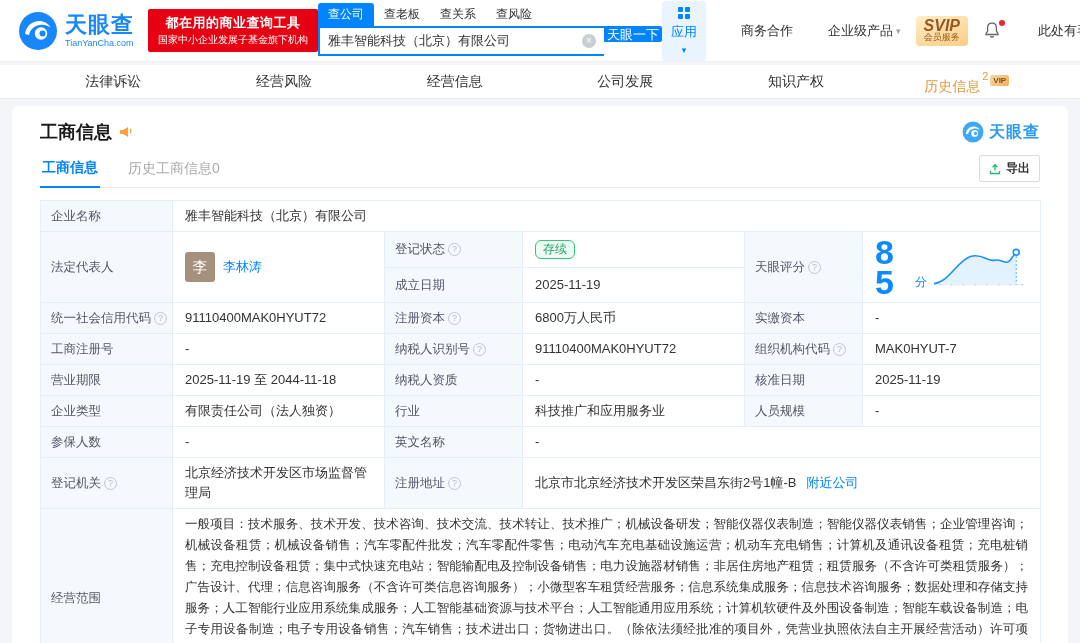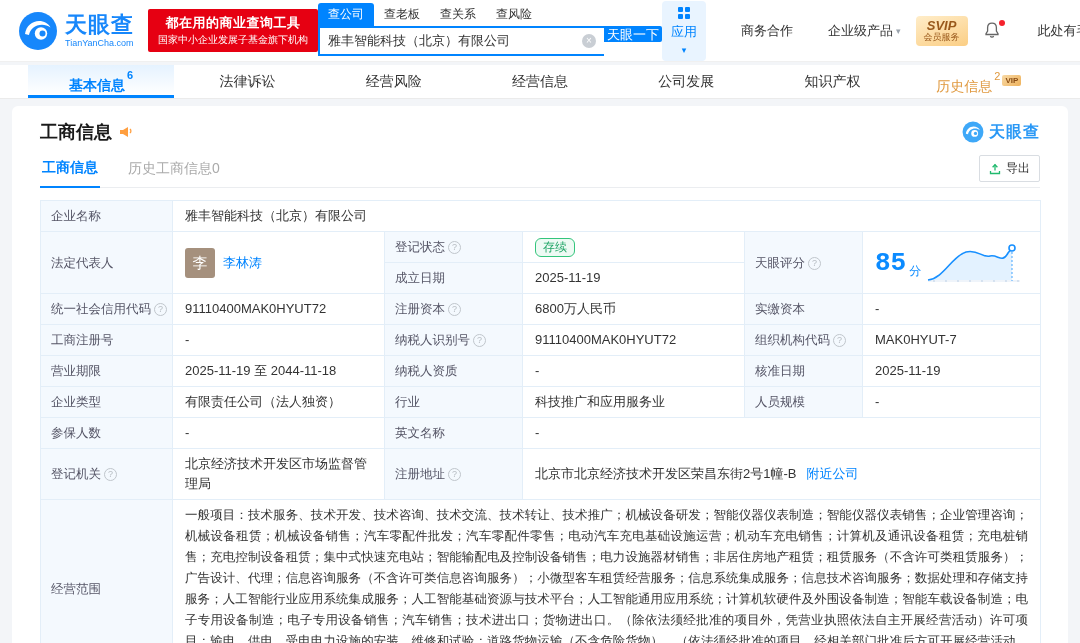--- a/index.html
+++ b/index.html
@@ -52,21 +52,21 @@
     display: flex; align-items: center; gap: 4px; background: #e9f4ff;
     color: #0084ff; padding: 6px 9px; border-radius: 4px; cursor: pointer; flex-direction: column;
   }
   .caret { font-size: 9px; color: #9aa3ad; }
   .apps .caret { color: #0084ff; }
   .menu-item { cursor: pointer; display: flex; align-items: center; gap: 3px; margin-left: 20px; }
   .svip {
     background: linear-gradient(160deg, #ffedc9, #fbce84); border-radius: 4px;
     padding: 3px 8px; text-align: center; cursor: pointer;
   }
-  .svip-1 { font-size: 13px; font-weight: bold; font-style: italic; color: #99591c; line-height: 13px; }
+  .svip-1 { font-size: 16px; font-weight: bold; font-style: italic; color: #99591c; line-height: 13px; }
   .svip-2 { font-size: 9px; color: #99591c; line-height: 11px; }
   .bell { position: relative; cursor: pointer; width: 20px; height: 20px; }
   .bell .dot { position: absolute; top: -1px; right: -2px; width: 6px; height: 6px; background: #f5222d; border-radius: 50%; }
   
   .company-nav { background: #fff; margin-top: 3px; display: flex; padding: 0 28px; height: 33px; box-shadow: 0 1px 0 #ebebeb; }
   .cn-tab { flex: 1; text-align: center; font-size: 14px; line-height: 33px; color: #333; cursor: pointer; }
   .cn-tab.active {
     color: #0084ff; font-weight: bold; line-height: 30px;
     border-bottom: 3px solid #0084ff;
     background: linear-gradient(180deg, rgba(0,132,255,.10), rgba(255,255,255,0));
@@ -88,21 +88,21 @@
   h2.title { font-size: 18px; color: #1a1a1a; font-weight: bold; }
   .watermark { display: flex; align-items: center; gap: 5px; opacity: .92; }
   .watermark span { font-size: 16px; font-weight: bold; color: #1890f5; letter-spacing: 1px; }
   .sub-tabs { display: flex; align-items: flex-end; border-bottom: 1px solid #ebedf0; margin-top: 12px; height: 32px; position: relative; }
   .sub-tab { font-size: 14px; color: #666; padding: 0 2px 9px; cursor: pointer; }
   .sub-tab.active { color: #0084ff; font-weight: bold; border-bottom: 2px solid #0084ff; margin-bottom: -1px; }
   .sub-tab.muted { color: #aaa; margin-left: 26px; }
   .export-btn {
     position: absolute; right: 0; bottom: 5px; display: flex; align-items: center; gap: 5px;
     border: 1px solid #d9dde2; background: #fff; border-radius: 2px;
-    padding: 4px 9px; font-size: 12px; color: #333; cursor: pointer; font-family: inherit;
+    padding: 4px 9px; font-size: 12px; color: #333; cursor: pointer; font-family: inherit; font-weight: bold;
   }
   
   table.info { width: 100%; border-collapse: collapse; table-layout: fixed; margin-top: 12px; }
   td { border: 1px solid #e3eef8; font-size: 13px; padding: 5px 12px; color: #333; line-height: 20px; vertical-align: middle; word-break: break-all; }
   td.lbl { background: #f4f9fe; color: #556; font-size: 12.5px; white-space: nowrap; overflow: hidden; padding: 5px 4px 5px 10px; }
   .qicon {
     display: inline-block; width: 13px; height: 13px; border: 1px solid #c0c6cc; border-radius: 50%;
     color: #b6bcc2; font-size: 9px; line-height: 11px; text-align: center; margin-left: 3px;
     vertical-align: 1px; cursor: pointer;
   }
@@ -111,21 +111,21 @@
     font-size: 12px; line-height: 17px; padding: 0 7px; border-radius: 6px;
   }
   .rep { display: flex; align-items: center; gap: 8px; }
   .avatar {
     width: 30px; height: 30px; background: #a5907d; border-radius: 3px; color: #fff;
     font-size: 15px; text-align: center; line-height: 30px; flex: none;
   }
   a.link { color: #0084ff; text-decoration: none; cursor: pointer; }
   .addr-link { margin-left: 10px; }
   .score-cell { display: flex; align-items: center; gap: 3px; }
-  .score-num { font-size: 26px; font-weight: bold; color: #0b8bff; line-height: 30px; font-family: Liberation Mono, monospace; }
+  .score-num { font-size: 34px; font-weight: bold; color: #0b8bff; line-height: 30px; }
   .score-unit { font-size: 12px; color: #0b8bff; align-self: flex-end; margin-bottom: 5px; }
   .scope { line-height: 21px; font-size: 12.5px; text-align: justify; display: block; }
 </style>
 </head>
 <body>
 
 <header class="topbar">
   <div class="logo">
     <svg width="40" height="40" viewBox="0 0 40 40">
       <circle cx="20" cy="20" r="19" fill="#1787fb"></circle>
@@ -188,23 +188,20 @@
       <span class="dot"></span>
     </div>
     <div class="menu-item">
       <span>此处有毛</span>
       <span class="caret">▾</span>
     </div>
   </div>
 </header>
 
 <nav class="company-nav">
-  <div class="cn-tab active">
-    <span>基本信息</span><sup class="cn-sup">6</sup>
-  </div>
   <div class="cn-tab">
     <span>法律诉讼</span>
   </div>
   <div class="cn-tab">
     <span>经营风险</span>
   </div>
   <div class="cn-tab">
     <span>经营信息</span>
   </div>
   <div class="cn-tab">

